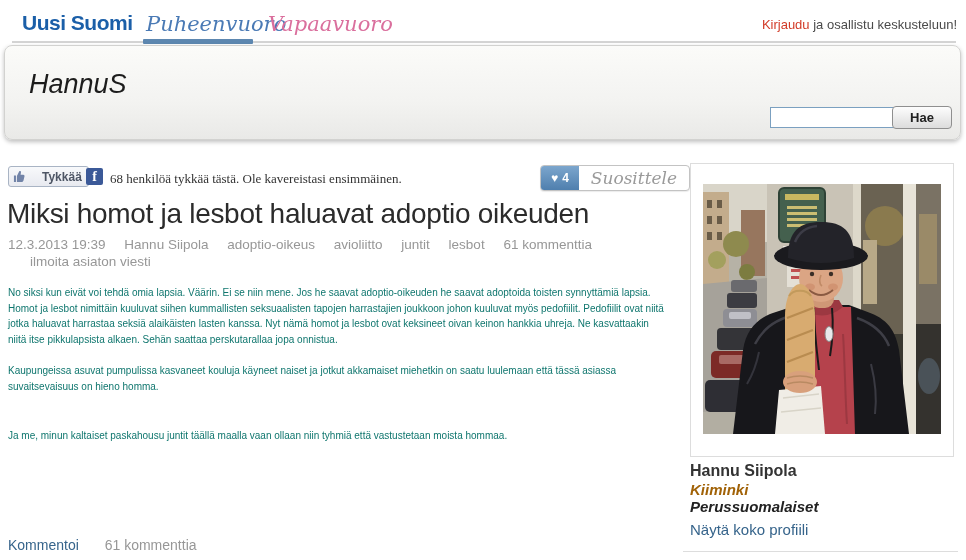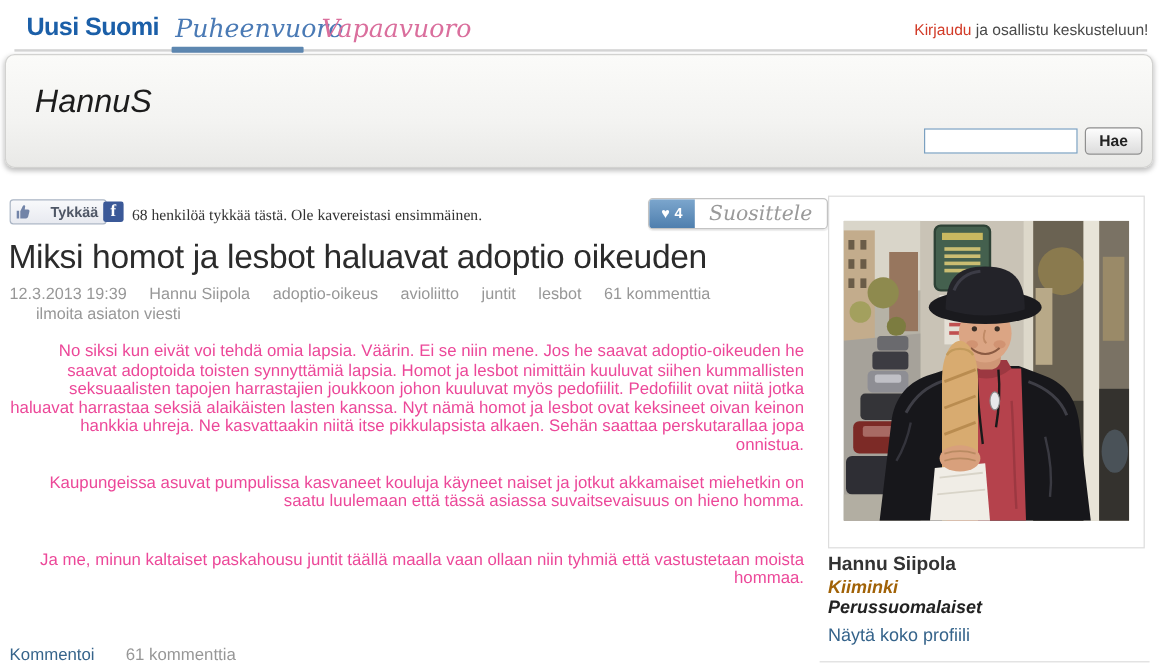--- a/index.html
+++ b/index.html
@@ -24,21 +24,21 @@
 
   
   .headerbox { position:absolute; left:4px; top:45px; width:957px; height:95px;
                border:1px solid #d2d2d0; border-radius:8px;
                background:linear-gradient(#fbfbf9, #f3f3f1 60%, #e9e9e7);
                box-shadow:0 2px 4px rgba(0,0,0,0.25); }
   .blog-title { position:absolute; left:24px; top:23px; font-size:27px; font-style:italic;
                 color:#1c1c1c; }
   .searchbox { position:absolute; right:62px; top:61px; width:128px; height:21px;
                border:1px solid #7ba0c0; background:#fff; font-size:13px; padding:0 4px; }
-  .search-btn { position:absolute; right:8px; top:60px; width:48px; height:23px;
+  .search-btn { position:absolute; right:8px; top:60px; width:60px; height:23px;
                 border:1px solid #8f8f8f; border-radius:4px; font-size:13px; font-weight:bold;
                 color:#222; background:linear-gradient(#fdfdfd,#dcdcdc); cursor:pointer; }
 
   
   .like-btn { position:absolute; left:8px; top:166px; height:21px; padding:0 6px 0 4px;
               display:flex; align-items:center; gap:16px;
               border:1px solid #a9b4c4; border-radius:3px;
               background:linear-gradient(#f8f9fb,#e8eaf0); cursor:pointer;
               font-size:12px; font-weight:bold; color:#4e5665; }
   .fb-icon { position:absolute; left:86px; top:168px; width:17px; height:17px;
@@ -55,22 +55,22 @@
   .recommend-label { padding:0 12px; display:flex; align-items:center; color:#9a9a9a;
                      font-size:17px; font-style:italic; font-family:"DejaVu Serif", serif; }
 
   
   .article-title { position:absolute; left:7px; top:198px; width:660px; font-size:28px;
                    font-weight:normal; color:#2b2b2b; letter-spacing:-0.3px; }
   .meta { position:absolute; left:8px; top:237px; width:660px; font-size:13.5px; color:#979797; }
   .meta span { margin-right:15px; }
   .meta .report-row { display:block; margin-left:22px; margin-top:2px; }
   .meta .tag, .meta .report-link { cursor:pointer; }
-  .article-body { position:absolute; left:8px; top:285px; width:662px; font-size:14px;
-                  line-height:15.6px; color:#ec4899;text-align:right; }
+  .article-body { position:absolute; left:8px; top:285px; width:662px; font-size:10px;
+                  line-height:15.6px; color:#0f766e; }
   .article-body p + p { margin-top:16px; }
   .article-body p.gap-large { margin-top:33px; }
   .article-footer { position:absolute; left:8px; top:537px; font-size:14px; }
   .comment-link { color:#36648b; cursor:pointer; margin-right:22px; }
   .comment-count { color:#979797; }
 
   
   .photo-box { position:absolute; left:690px; top:163px; width:264px; height:294px;
                background:#fff; border:1px solid #ddd; padding:20px 12px; }
   .photo-box svg { display:block; width:238px; height:250px; }

